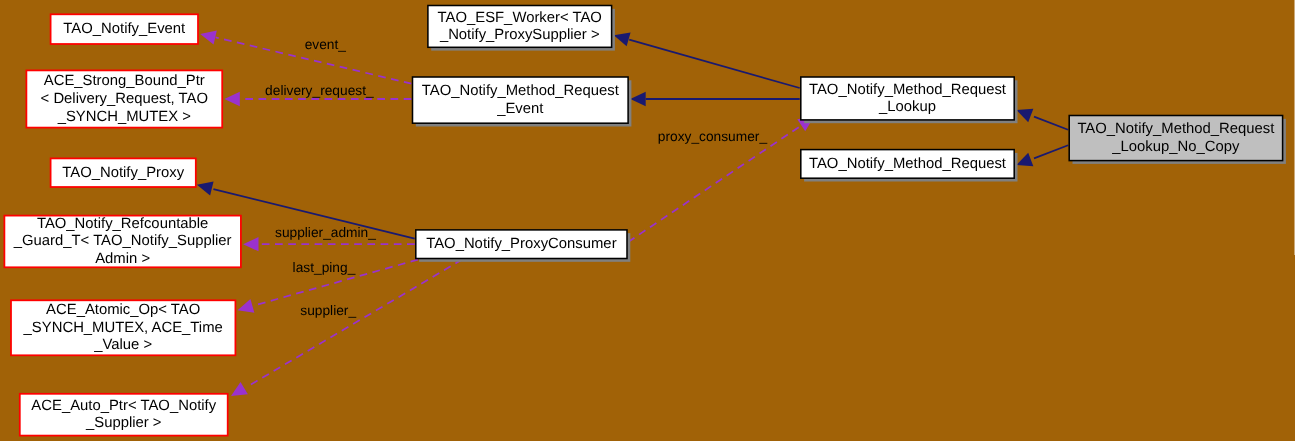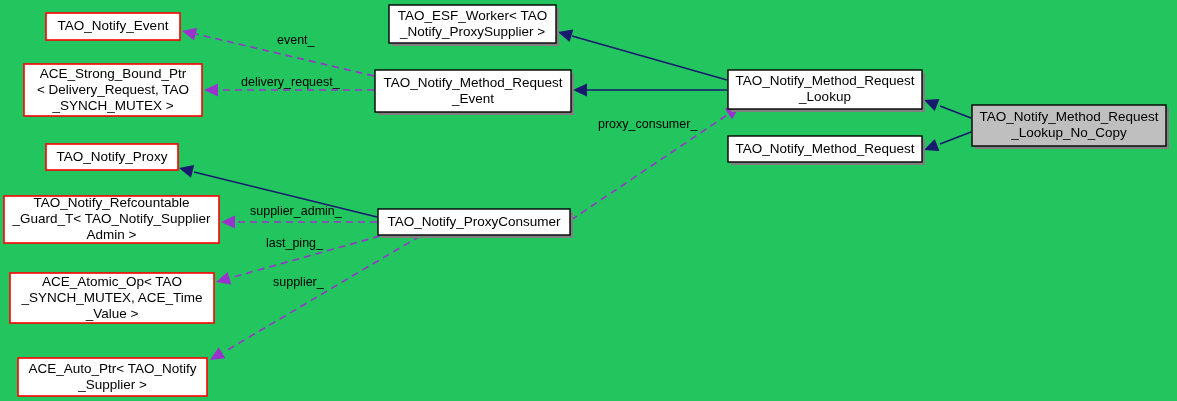--- a/index.html
+++ b/index.html
@@ -7,21 +7,21 @@
     padding: 0;
     background: #ffffff;
   }
   body {
     font-family: "Liberation Sans", sans-serif;
   }
   #diagram-root {
     position: relative;
     width: 1177px;
     height: 401px;
-    background: #22c55e;
+    background: #a16207;
     overflow: hidden;
   }
   svg#graph {
     position: absolute;
     left: 0;
     top: 0;
     width: 1177px;
     height: 401px;
     display: block;
   }

